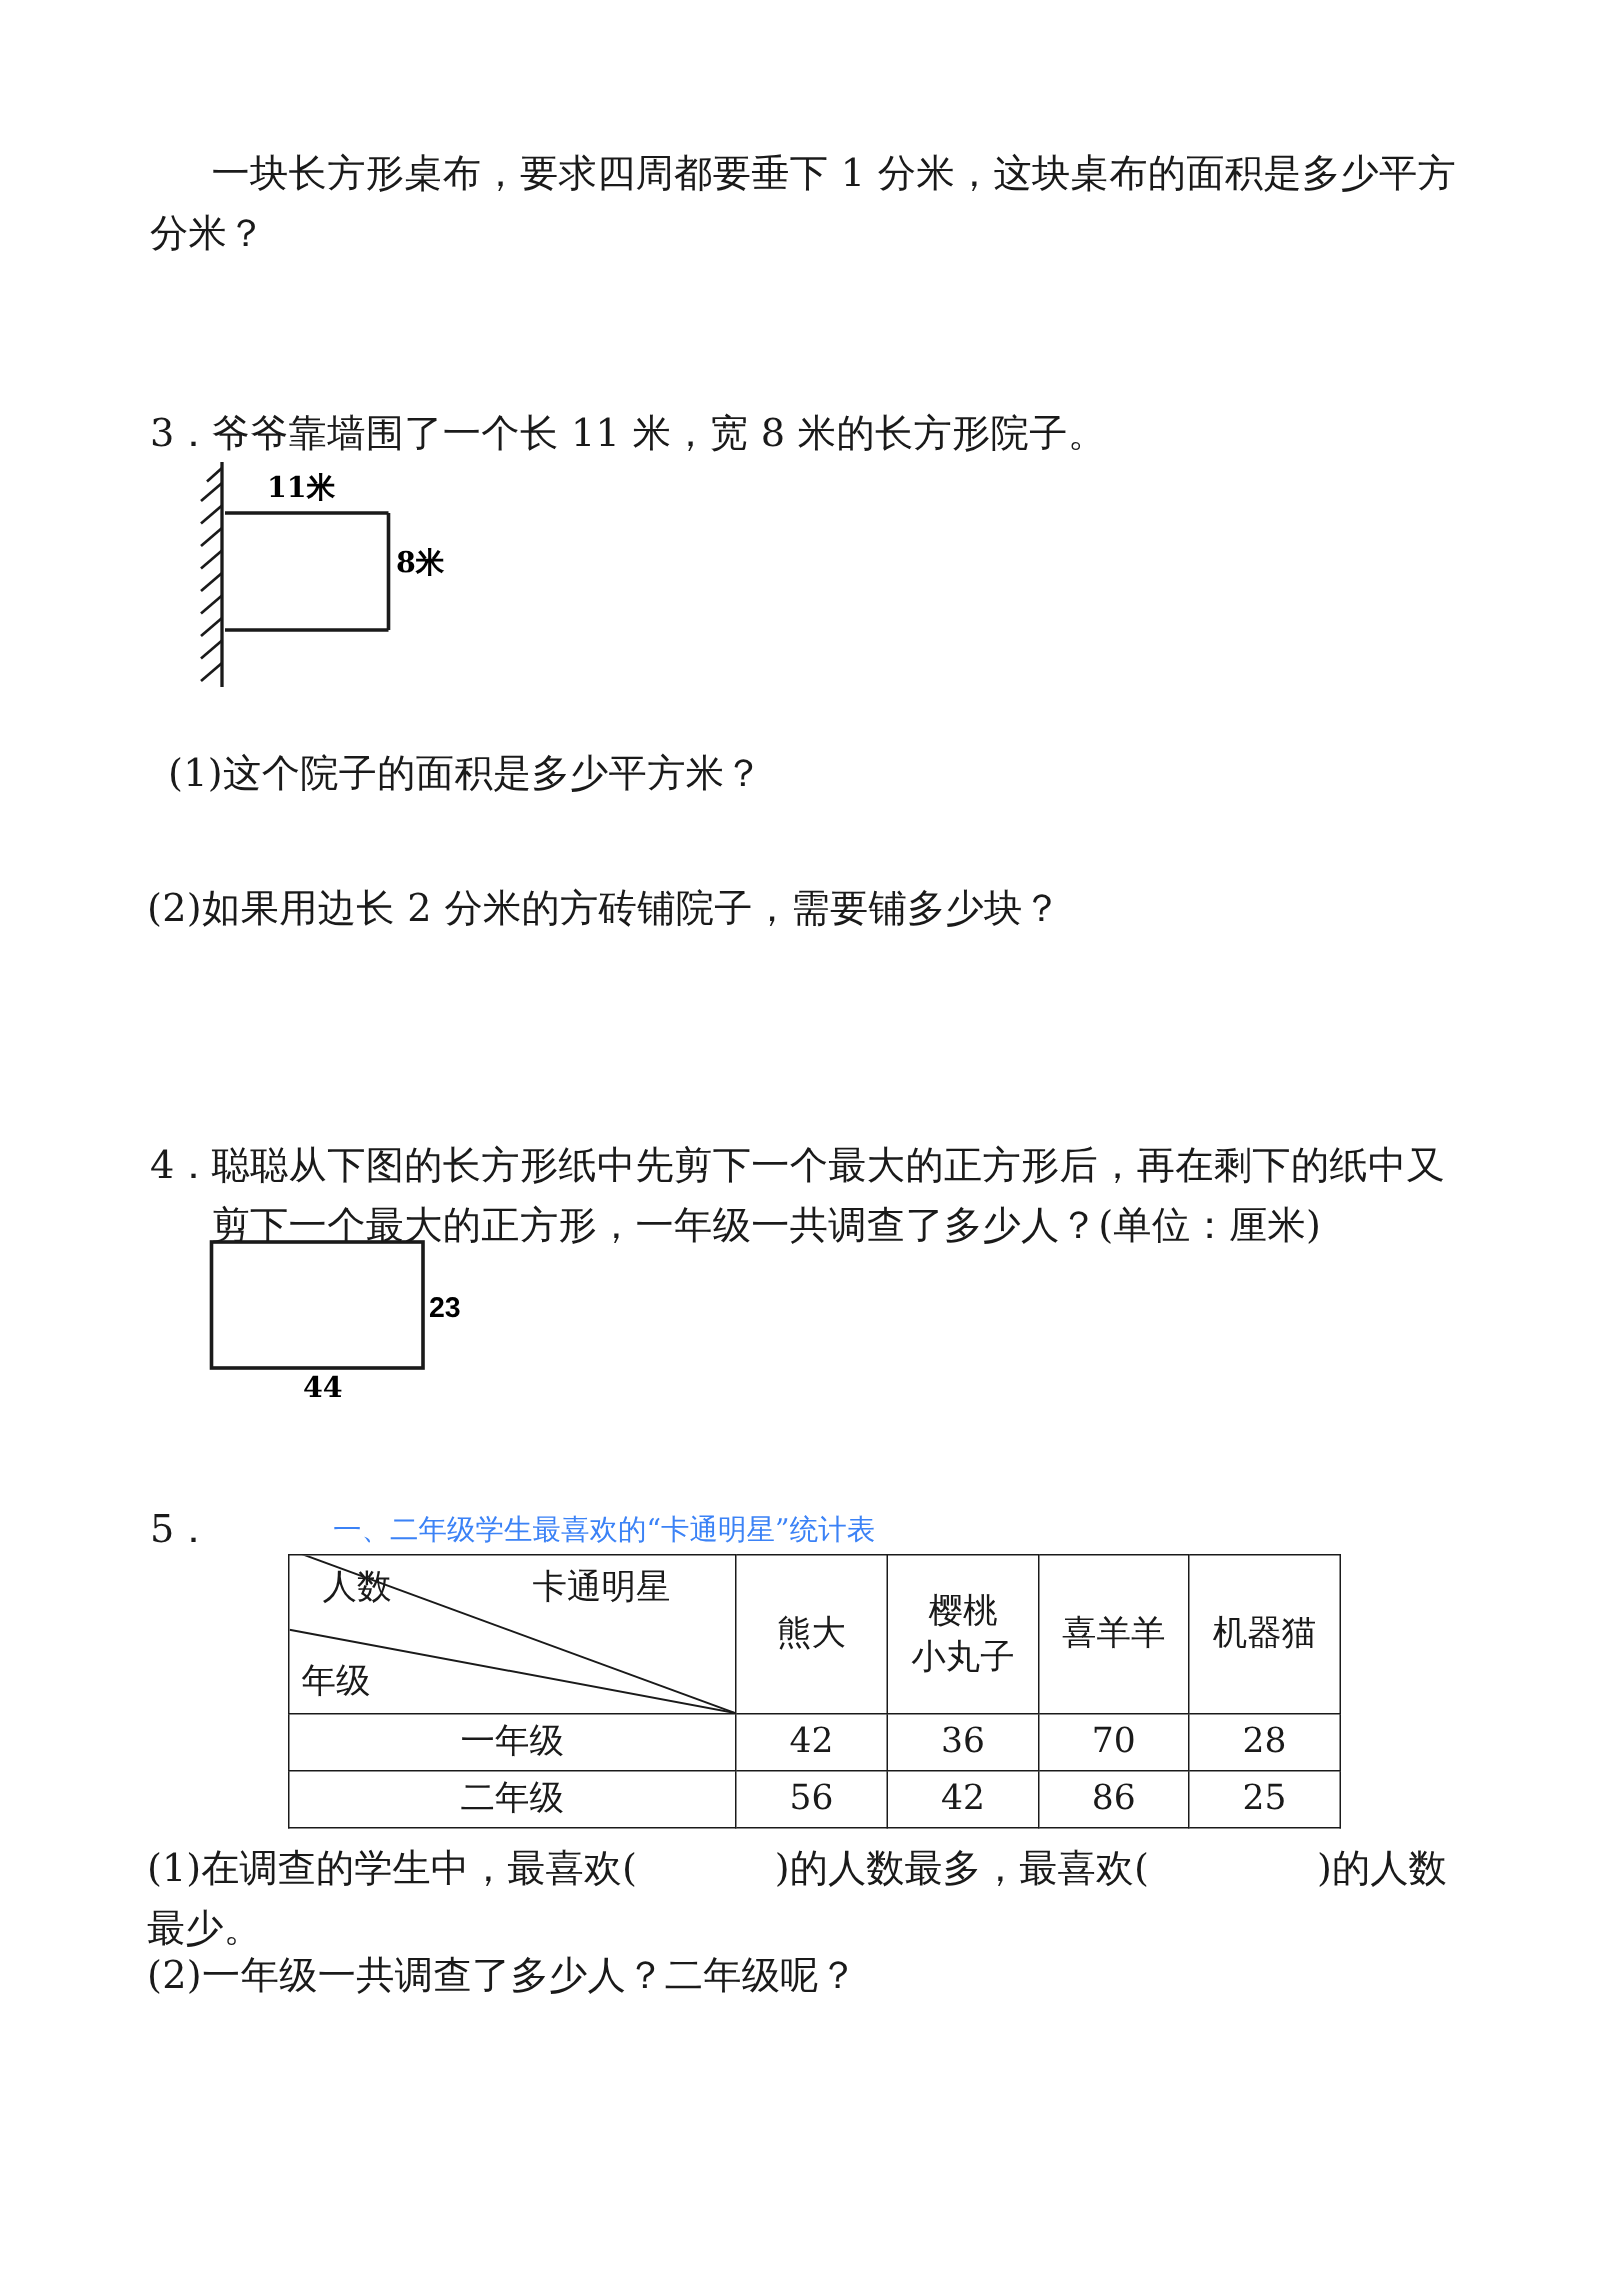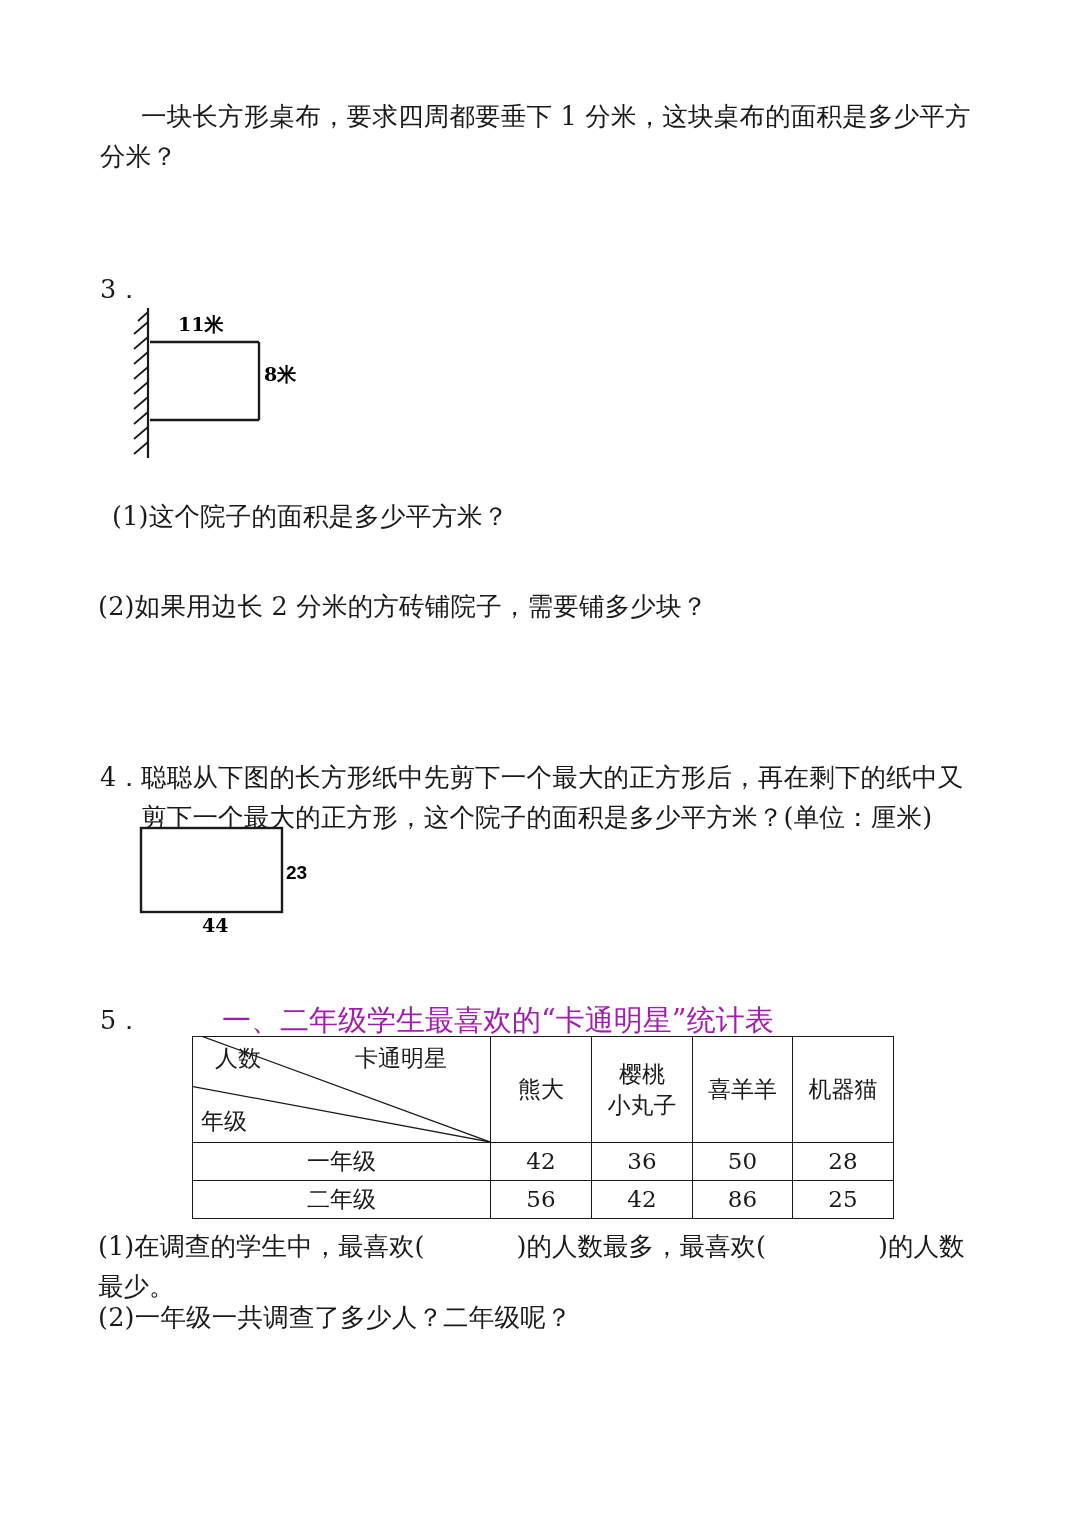--- a/index.html
+++ b/index.html
@@ -75,23 +75,23 @@
     width: 230px;
     height: 120px;
   }
 
   
   #p5-num   { left: 100px; top: 1000px; }
   #p5-title {
     position: absolute;
     left: 222px;
     top: 1000px;
-    font-size: 29px;
+    font-size: 19px;
     line-height: 40px;
-    color: #a21caf;
+    color: #3b82f6;
     white-space: nowrap;
   }
 
   .stat-table {
     position: absolute;
     left: 192px;
     top: 1036px;
     width: 701px;
     border-collapse: collapse;
     table-layout: fixed;
@@ -155,20 +155,21 @@
   .blank-gap-2 { display: inline-block; width: 112px; }
 </style>
 </head>
 <body>
 
 <div class="page">
 
   <div class="para" id="p2-text">一块长方形桌布，要求四周都要垂下 1 分米，这块桌布的面积是多少平方分米？</div>
 
   <div class="q-num" id="p3-num">3．</div>
+  <div class="para" id="p3-text">爷爷靠墙围了一个长 11 米，宽 8 米的长方形院子。</div>
 
   <div class="fig-wall">
     <svg width="220" height="165" viewBox="0 0 220 165">
 
       <line x1="28" y1="8" x2="28" y2="158" stroke="#1a1a1a" stroke-width="2.2"></line>
 
       <g stroke="#1a1a1a" stroke-width="1.8">
         <line x1="28" y1="22" x2="14" y2="34"></line>
         <line x1="28" y1="37" x2="14" y2="49"></line>
         <line x1="28" y1="52" x2="14" y2="64"></line>
@@ -186,21 +187,21 @@
       <line x1="30" y1="120" x2="139" y2="120" stroke="#1a1a1a" stroke-width="2.4"></line>
     </svg>
     <div style="position:absolute;left:58px;top:12px;font-size:19px;font-weight:600;font-family:'DejaVu Serif','Liberation Serif',serif;">11米</div>
     <div style="position:absolute;left:144px;top:62px;font-size:19px;font-weight:600;font-family:'DejaVu Serif','Liberation Serif',serif;">8米</div>
   </div>
 
   <div class="para" id="p3-q1">(1)这个院子的面积是多少平方米？</div>
   <div class="para" id="p3-q2">(2)如果用边长 2 分米的方砖铺院子，需要铺多少块？</div>
 
   <div class="q-num" id="p4-num">4．</div>
-  <div class="para" id="p4-text">聪聪从下图的长方形纸中先剪下一个最大的正方形后，再在剩下的纸中又剪下一个最大的正方形，这个院子的面积是多少平方米？(单位：厘米)</div>
+  <div class="para" id="p4-text">聪聪从下图的长方形纸中先剪下一个最大的正方形后，再在剩下的纸中又剪下一个最大的正方形，一年级一共调查了多少人？(单位：厘米)</div>
 
   <div class="fig-rect4">
     <svg width="230" height="120" viewBox="0 0 230 120">
       <rect x="21" y="10" width="141" height="84" fill="#ffffff" stroke="#1a1a1a" stroke-width="2.4"></rect>
     </svg>
     <div style="position:absolute;left:166px;top:44px;font-size:19px;font-weight:600;font-family:Liberation Sans, sans-serif;">23</div>
     <div style="position:absolute;left:82px;top:96px;font-size:19px;font-weight:600;font-family:'DejaVu Serif','Liberation Serif',serif;">44</div>
   </div>
 
   <div class="q-num" id="p5-num">5．</div>
@@ -228,21 +229,21 @@
         <td class="hdr-star two-line">熊大</td>
         <td class="hdr-star two-line">樱桃
 小丸子</td>
         <td class="hdr-star two-line">喜羊羊</td>
         <td class="hdr-star two-line">机器猫</td>
       </tr>
       <tr>
         <td class="row-cell">一年级</td>
         <td class="row-cell">42</td>
         <td class="row-cell">36</td>
-        <td class="row-cell">50</td>
+        <td class="row-cell">70</td>
         <td class="row-cell">28</td>
       </tr>
       <tr>
         <td class="row-cell">二年级</td>
         <td class="row-cell">56</td>
         <td class="row-cell">42</td>
         <td class="row-cell">86</td>
         <td class="row-cell">25</td>
       </tr>
     </tbody>

